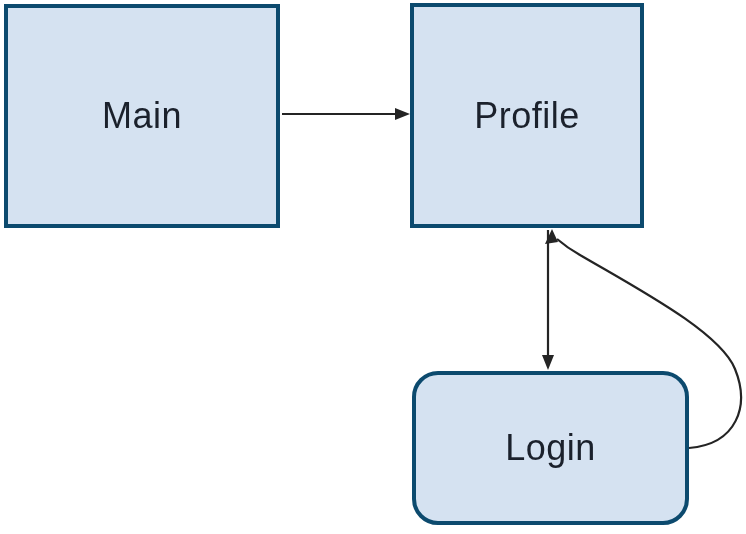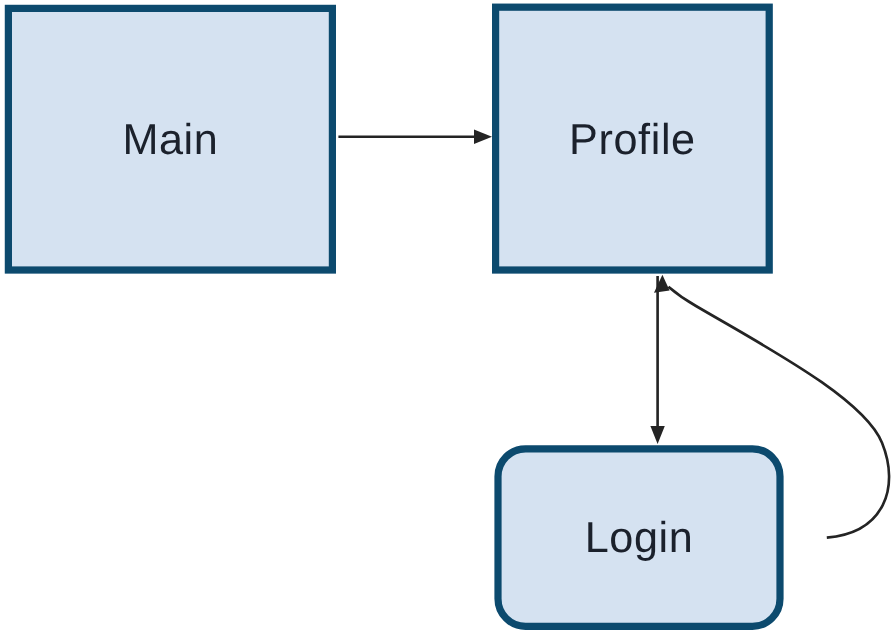--- a/index.html
+++ b/index.html
@@ -14,42 +14,42 @@
     background: #ffffff;
     font-family: "Liberation Sans", sans-serif;
     overflow: hidden;
   }
   .node {
     position: absolute;
     display: flex;
     align-items: center;
     justify-content: center;
     background: #d5e2f1;
-    border: 6px solid #0c4a6e;
+    border: 4px solid #0c4a6e;
     box-sizing: border-box;
     color: #1b212c;
     font-size: 36px;
     letter-spacing: 0.5px;
   }
   .node-main {
     left: 4px;
     top: 4px;
     width: 276px;
     height: 224px;
   }
   .node-profile {
     left: 410px;
     top: 3px;
     width: 234px;
     height: 225px;
   }
   .node-login {
     left: 412px;
     top: 371px;
-    width: 241px;
+    width: 277px;
     height: 154px;
     border-radius: 26px;
   }
   .edges-layer {
     position: absolute;
     left: 0;
     top: 0;
     width: 746px;
     height: 534px;
     pointer-events: none;

